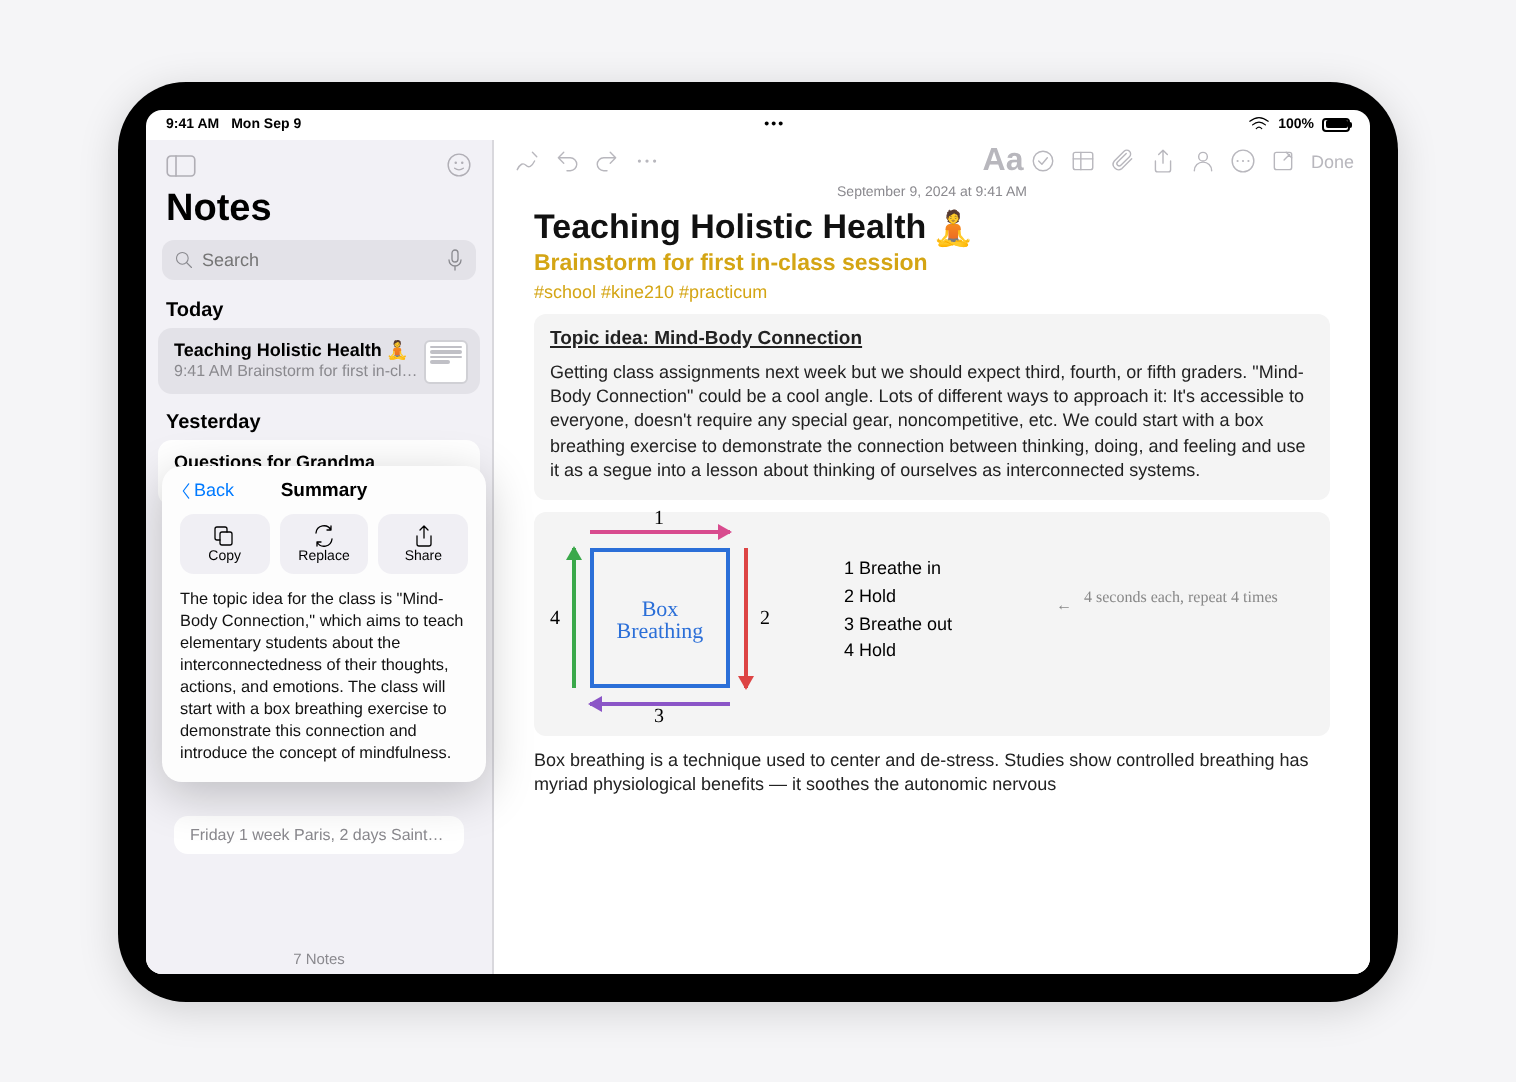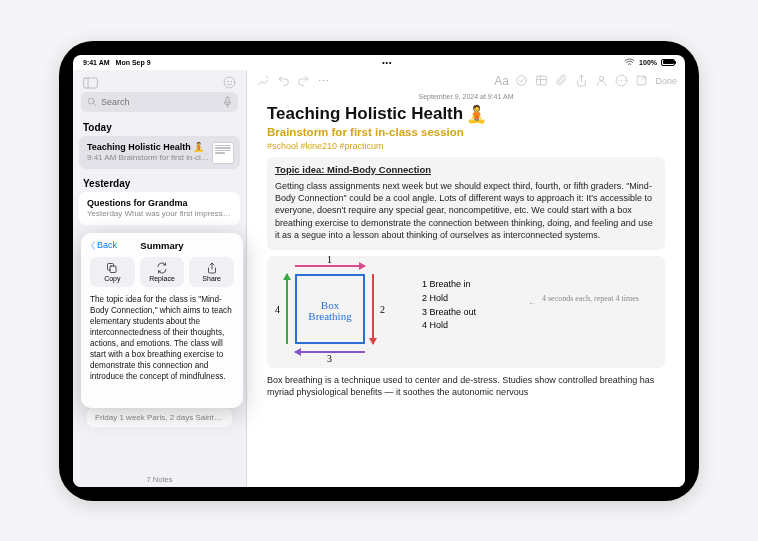--- a/index.html
+++ b/index.html
@@ -59,21 +59,21 @@
   border: 0.5px solid #d0d0d5; border-radius: 3px;
   display: flex; flex-direction: column; padding: 2px; gap: 1px;
 }
 .note-card .thumb span { height: 1.5px; background: #c0c0c6; border-radius: 1px; }
 
 
 .popover {
   position: absolute; left: 8px; right: 3px; top: 163px;
   background: #fdfdfd; border-radius: 10px;
   box-shadow: 0 6px 24px rgba(0,0,0,.22);
-  padding: 7px 9px 26px; z-index: 20;
+  padding: 7px 9px 9px; z-index: 20;
 }
 .popover-head { display: flex; align-items: center; justify-content: center; position: relative; margin-bottom: 6px; }
 .popover-back { position: absolute; left: 0; color: #007aff; font-size: 9px; display: flex; align-items: center; gap: 1px; }
 .popover-title { font-size: 9.5px; font-weight: 600; }
 .popover-actions { display: flex; gap: 5px; margin-bottom: 7px; }
 .mini-btn {
   flex: 1; background: #f0eff4; border-radius: 7px; height: 30px;
   display: flex; flex-direction: column; align-items: center; justify-content: center; gap: 1px;
 }
 .mini-btn .lbl { font-size: 7px; }
@@ -175,20 +175,21 @@
           </div>
           <div class="icon-btn">
             <svg width="13" height="13" viewBox="0 0 24 24">
                 <circle cx="12" cy="12" r="10"></circle>
                 <circle cx="9" cy="10" r="0.5" fill="currentColor"></circle>
                 <circle cx="15" cy="10" r="0.5" fill="currentColor"></circle>
                 <path d="M8 15 Q12 18 16 15"></path>
               </svg>
           </div>
         </div>
+        <div class="notes-title">Notes</div>
         <div class="searchbar">
           <svg width="10" height="10" viewBox="0 0 24 24">
               <circle cx="10" cy="10" r="7"></circle>
               <line x1="15" y1="15" x2="21" y2="21"></line>
             </svg>
           <input placeholder="Search" style="">
           <svg width="9" height="12" viewBox="0 0 16 24">
               <rect x="5" y="2" width="6" height="12" rx="3"></rect>
               <path d="M2 12 A6 6 0 0 0 14 12 M8 18 L8 22"></path>
             </svg>
@@ -273,21 +274,21 @@
               </svg>
             </div>
           <div class="icn">
               <svg width="13" height="13" viewBox="0 0 24 24">
                 <circle cx="5" cy="12" r="1.5" fill="currentColor" stroke="none"></circle>
                 <circle cx="12" cy="12" r="1.5" fill="currentColor" stroke="none"></circle>
                 <circle cx="19" cy="12" r="1.5" fill="currentColor" stroke="none"></circle>
               </svg>
             </div>
           <div class="spacer"></div>
-          <div class="icn" style="font-size:12px;font-weight:400;color:#b8b7bd">Aa</div>
+          <div class="icn" style="font-size:16px;font-weight:700;color:#b8b7bd">Aa</div>
           <div class="icn">
               <svg width="13" height="13" viewBox="0 0 24 24">
                 <circle cx="12" cy="12" r="9"></circle>
                 <path d="M8 12 L11 15 L16 9"></path>
               </svg>
             </div>
           <div class="icn">
               <svg width="13" height="13" viewBox="0 0 24 24">
                 <rect x="3" y="4" width="18" height="16" rx="2"></rect>
                 <line x1="3" y1="10" x2="21" y2="10"></line>

